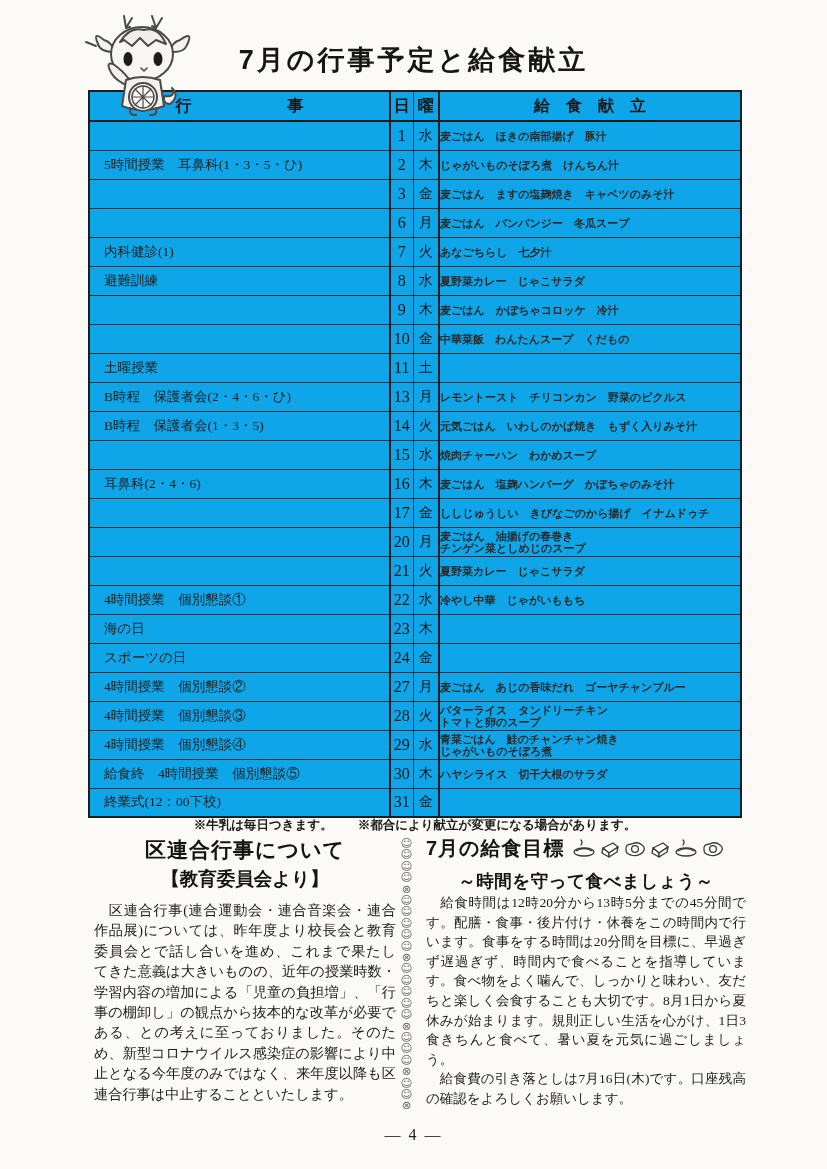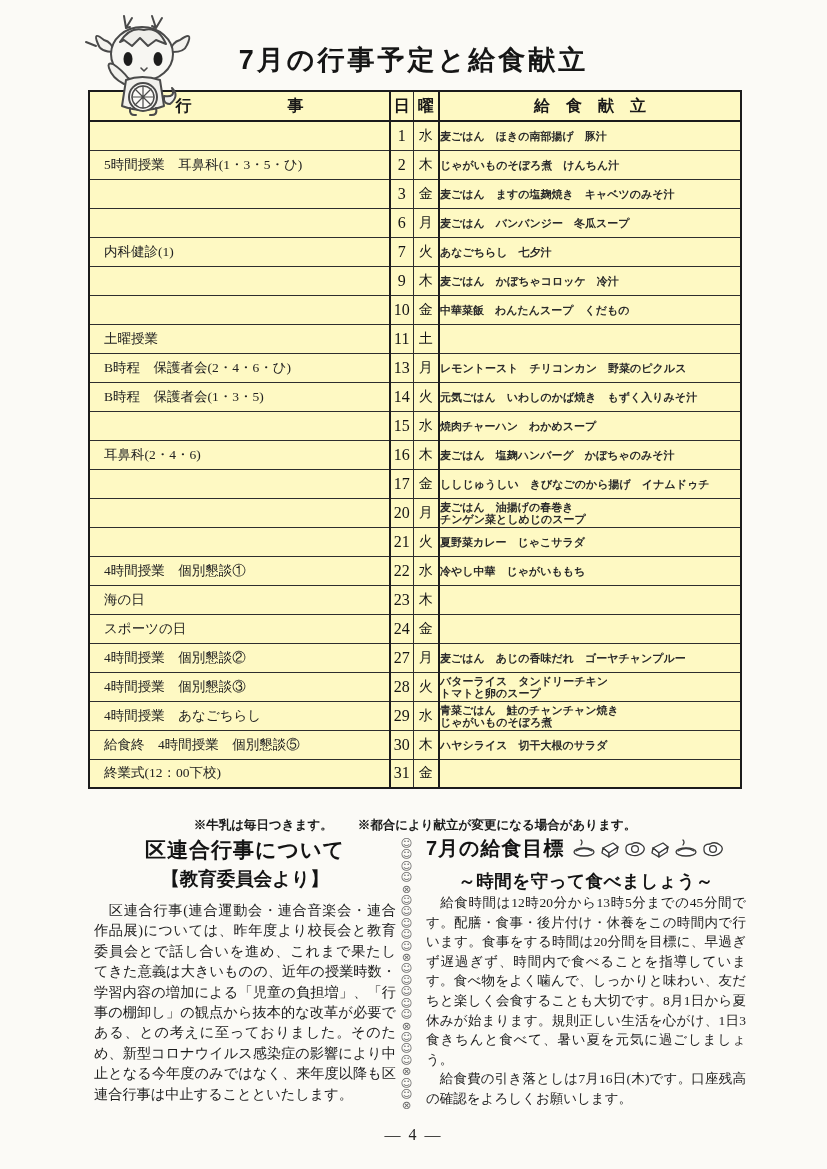--- a/index.html
+++ b/index.html
@@ -15,21 +15,21 @@
     position:absolute; top:42px; left:0; right:0;
     text-align:center;
     font-family:"Liberation Sans", sans-serif;
     font-weight:bold; font-size:27px; letter-spacing:3px; color:#161616;
   }
   .mascot { position:absolute; left:82px; top:12px; width:122px; height:106px; z-index:5; }
   .schedule-table {
     position:absolute; left:88px; top:90px; width:652px;
     border-collapse:collapse; table-layout:fixed;
     border:2px solid #1c1c1c;
-    background:#fef9c3;
+    background:#0ea5e9;
   }
   .schedule-table th, .schedule-table td {
     border:1px solid #2e2e2e;
     overflow:hidden;
   }
   .schedule-table th {
     height:30px; font-weight:bold; font-size:16px; color:#181818;
     border-bottom:2px solid #1c1c1c; text-align:center;
   }
   .schedule-table td { height:29px; }
@@ -166,20 +166,26 @@
         <td class="wd-cell">月</td>
         <td class="menu-cell">麦ごはん　バンバンジー　冬瓜スープ</td>
       </tr>
       <tr>
         <td class="event-cell">内科健診(1)</td>
         <td class="day-cell">7</td>
         <td class="wd-cell">火</td>
         <td class="menu-cell">あなごちらし　七夕汁</td>
       </tr>
       <tr>
+        <td class="event-cell">避難訓練</td>
+        <td class="day-cell">8</td>
+        <td class="wd-cell">水</td>
+        <td class="menu-cell">夏野菜カレー　じゃこサラダ</td>
+      </tr>
+      <tr>
         <td class="event-cell"></td>
         <td class="day-cell">9</td>
         <td class="wd-cell">木</td>
         <td class="menu-cell">麦ごはん　かぼちゃコロッケ　冷汁</td>
       </tr>
       <tr>
         <td class="event-cell"></td>
         <td class="day-cell">10</td>
         <td class="wd-cell">金</td>
         <td class="menu-cell">中華菜飯　わんたんスープ　くだもの</td>
@@ -258,21 +264,21 @@
         <td class="menu-cell">麦ごはん　あじの香味だれ　ゴーヤチャンプルー</td>
       </tr>
       <tr>
         <td class="event-cell">4時間授業　個別懇談③</td>
         <td class="day-cell">28</td>
         <td class="wd-cell">火</td>
         <td class="menu-cell">バターライス　タンドリーチキン
 トマトと卵のスープ</td>
       </tr>
       <tr>
-        <td class="event-cell">4時間授業　あなごちらし</td>
+        <td class="event-cell">4時間授業　個別懇談④</td>
         <td class="day-cell">29</td>
         <td class="wd-cell">水</td>
         <td class="menu-cell">青菜ごはん　鮭のチャンチャン焼き
 じゃがいものそぼろ煮</td>
       </tr>
       <tr>
         <td class="event-cell">給食終　4時間授業　個別懇談⑤</td>
         <td class="day-cell">30</td>
         <td class="wd-cell">木</td>
         <td class="menu-cell">ハヤシライス　切干大根のサラダ</td>

